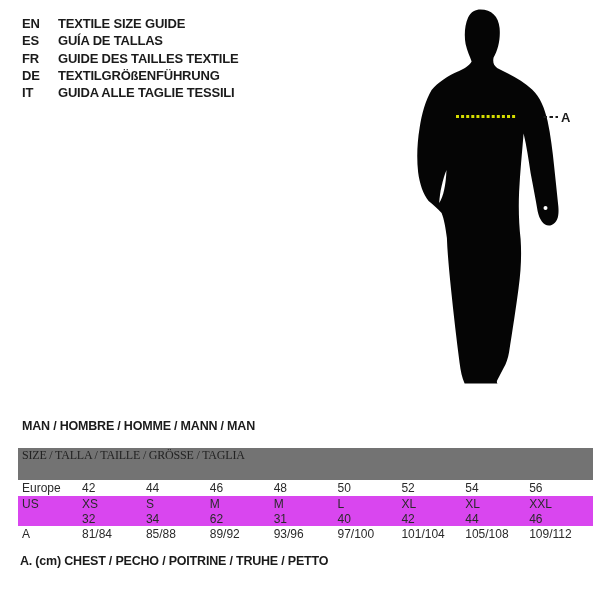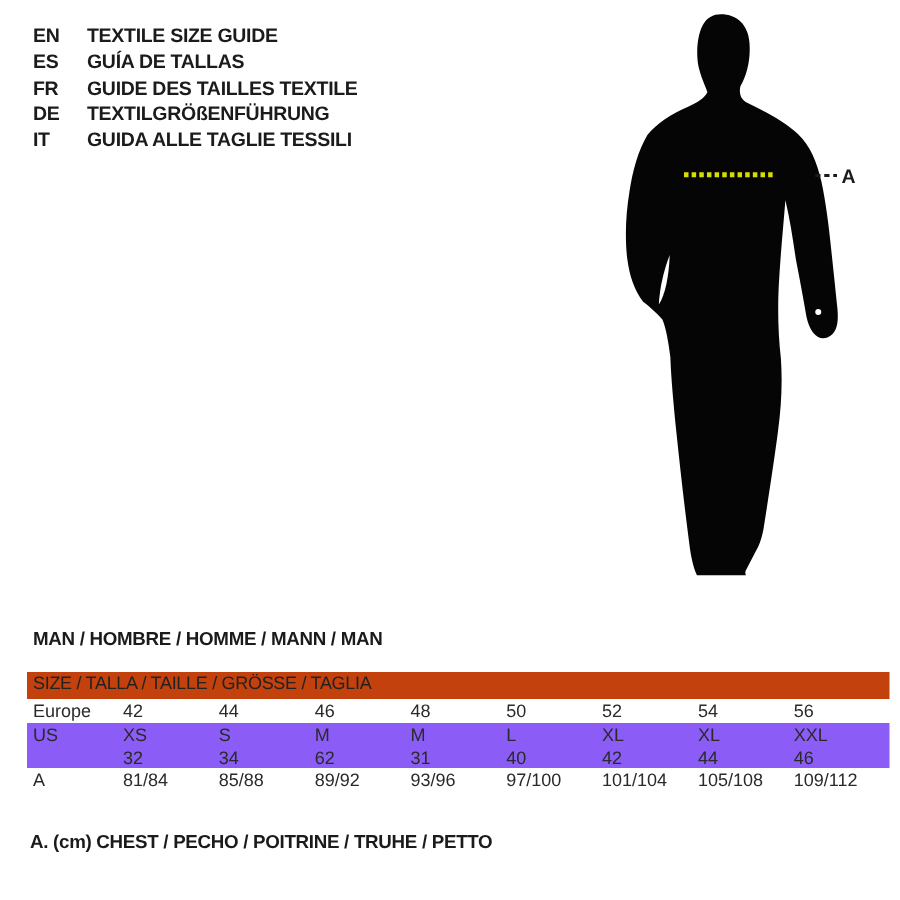--- a/index.html
+++ b/index.html
@@ -17,25 +17,25 @@
           line-height:17.3px; letter-spacing:-0.2px; white-space:nowrap; }
   
   .figure-svg { position:absolute; left:400px; top:0; width:200px; height:390px; }
   .measure-a { position:absolute; left:561px; top:110px; font-weight:bold; font-size:13px; }
   
   .section-title { position:absolute; left:22px; top:419px; font-weight:bold;
                    font-size:12.5px; letter-spacing:-0.2px; white-space:nowrap; }
   
   .size-table { position:absolute; left:18px; top:448px; width:575px;
                 font-size:12px; color:#2a2a2a; }
-  .thead { height:18px; line-height:14px; background:#c2410c; padding-left:4px;
-           font-size:12px; color:#222222; letter-spacing:-0.2px; white-space:nowrap; }
+  .thead { height:32px; line-height:14px; background:#737373; padding-left:4px;
+           font-size:12px; color:#222222; letter-spacing:-0.2px; white-space:nowrap;font-family:Liberation Serif, serif; }
   .trow { display:grid; grid-template-columns:64px repeat(8, 1fr); align-items:center; }
   .r-europe { height:16px; }
-  .stripe { background:#8b5cf6; }
+  .stripe { background:#d946ef; }
   .r-us { height:15px; }
   .r-num { height:15px; }
   .r-a { height:16px; }
   .tlabel { text-align:left; padding-left:4px; }
   .tcell { text-align:left; }
   
   .footnote { position:absolute; left:20px; top:554px; font-weight:bold;
               font-size:12.5px; letter-spacing:-0.2px; white-space:nowrap; }
 </style>
 </head>

